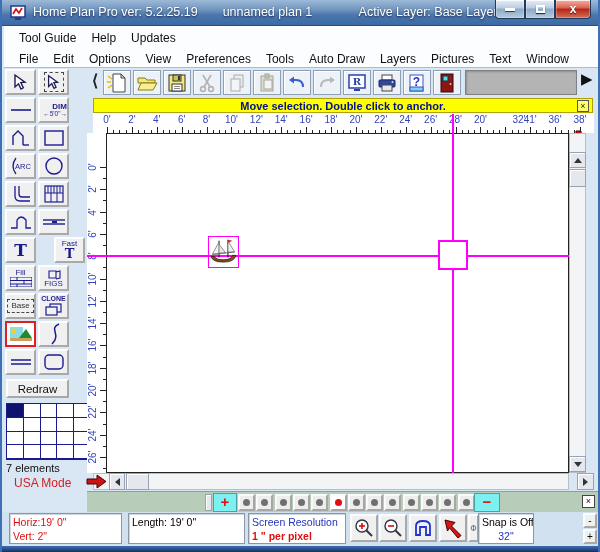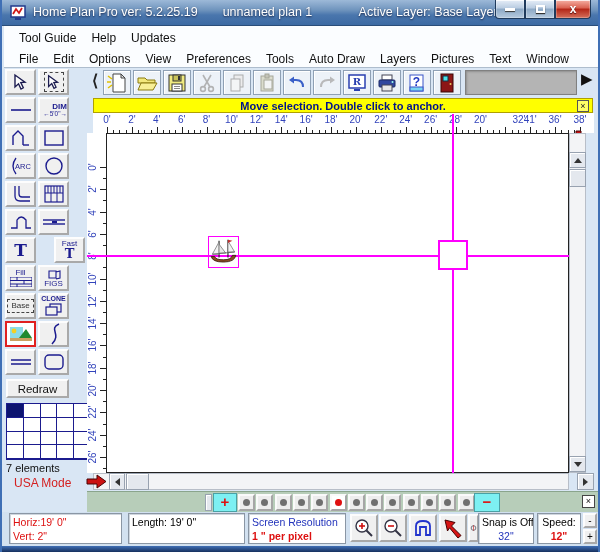--- a/index.html
+++ b/index.html
@@ -716,22 +716,18 @@
       <svg width="18" height="18" viewBox="0 0 18 18">
         <circle cx="9" cy="9" r="6" fill="none" stroke="#223" stroke-width="1.5"></circle>
         <line x1="9" y1="2" x2="9" y2="16" stroke="#c01010" stroke-width="1.5"></line>
       </svg>
     </div>
 
     <div class="spanel" style="left:476px;width:56px;text-align:center;">
       <div>Snap is Off</div>
       <div class="blue">32"</div>
     </div>
-    <div class="spanel" style="left:535px;width:44px;text-align:center;">
-      <div>Speed:</div>
-      <div class="red bold">12"</div>
-    </div>
     <div class="mini-btn" style="left:581px;top:1px;">-</div>
     <div class="mini-btn" style="left:581px;top:17px;">+</div>
   </div>
 
   <div id="frame-bottom"></div>
 </div>
 
 </body></html>

